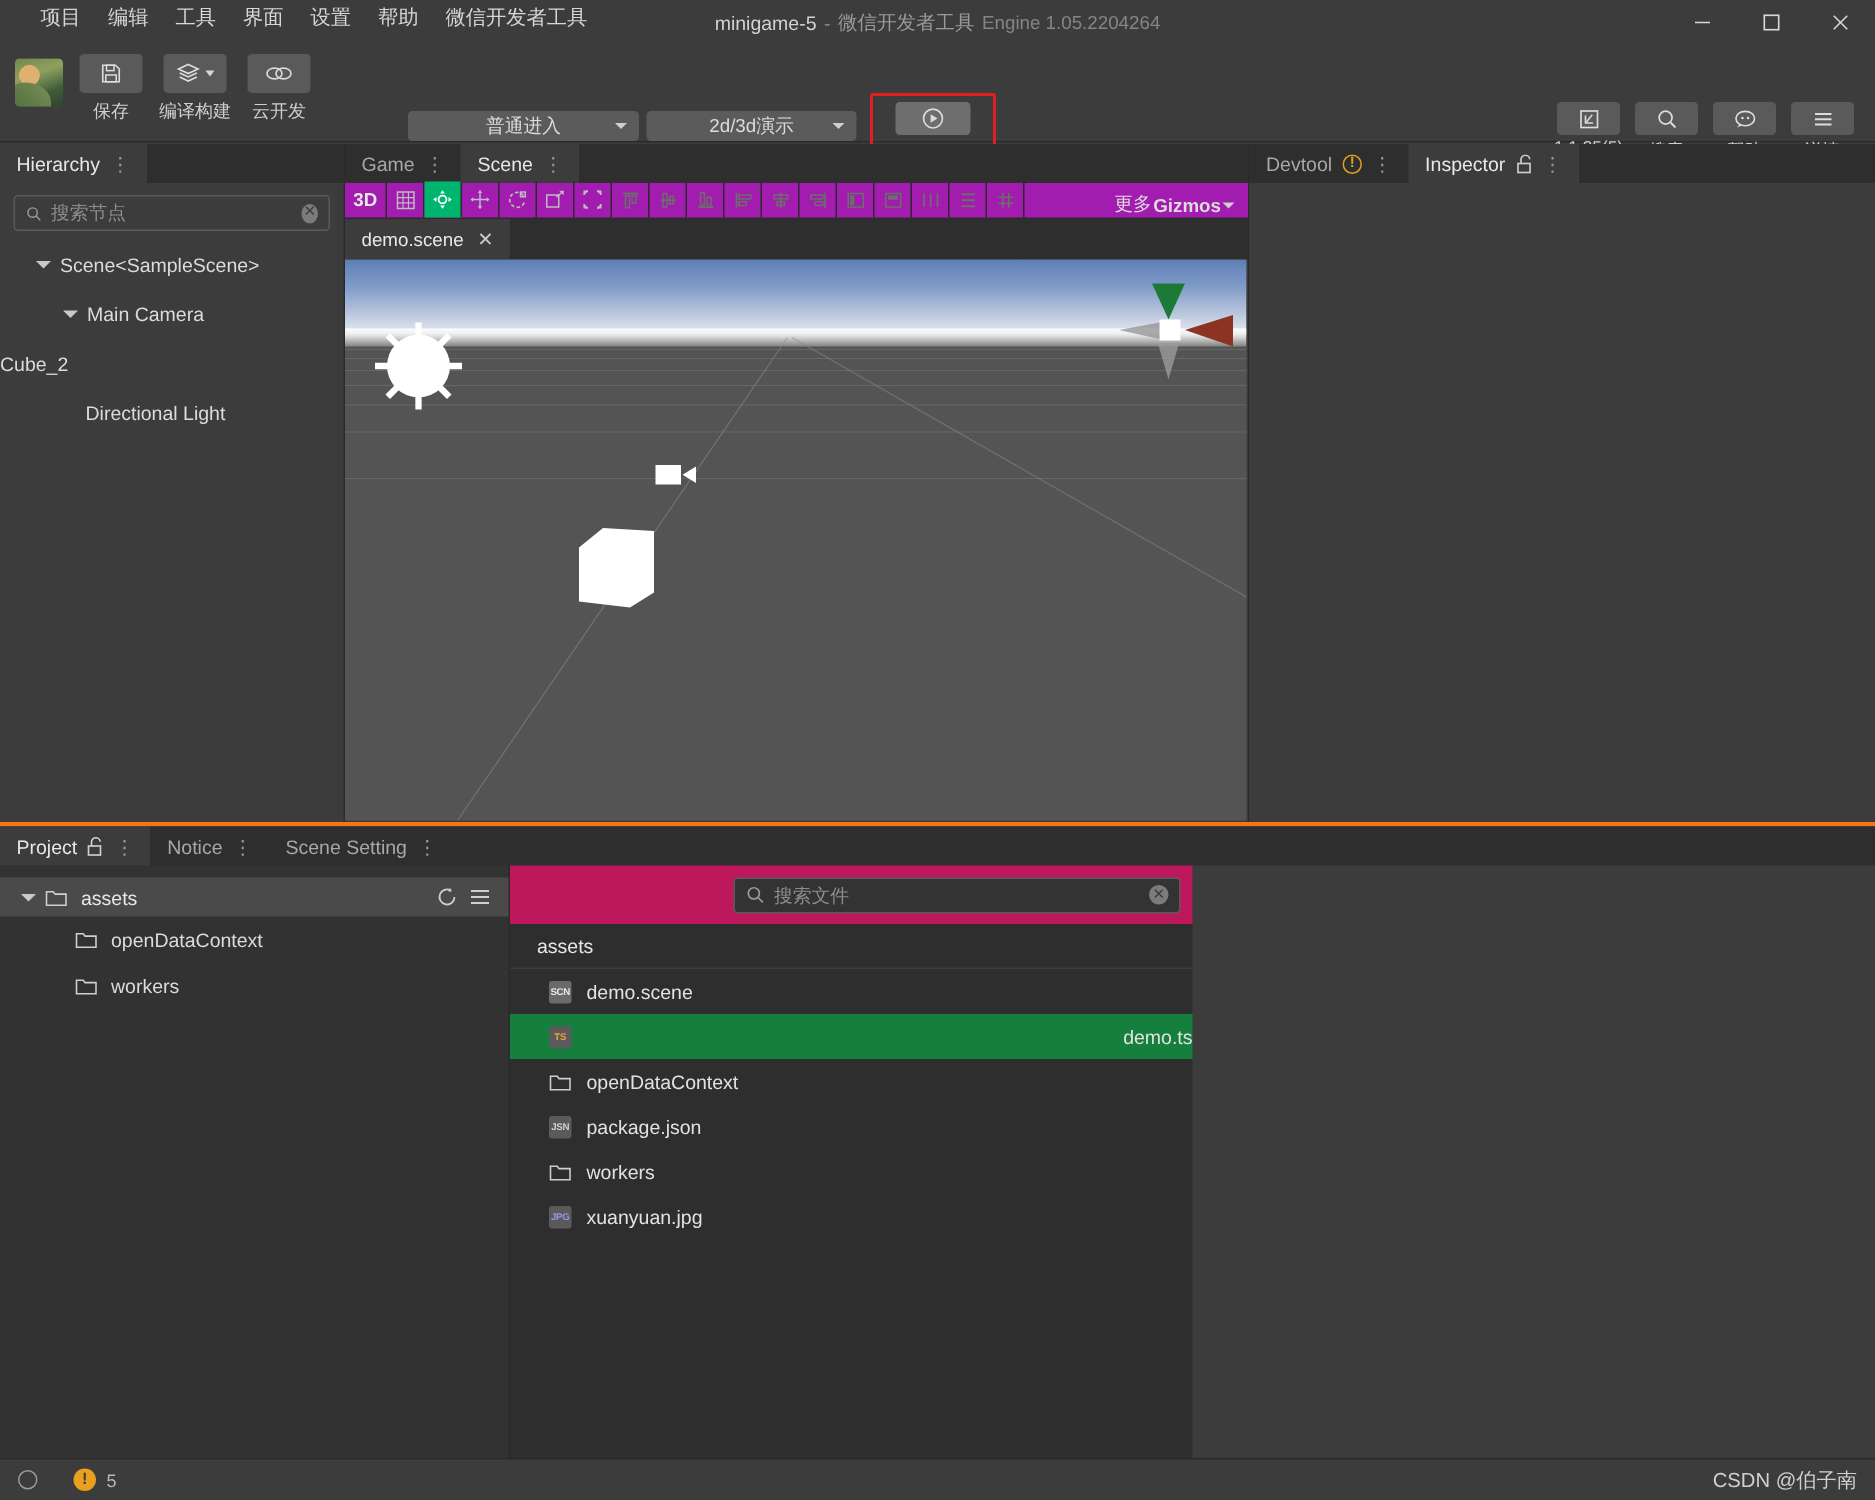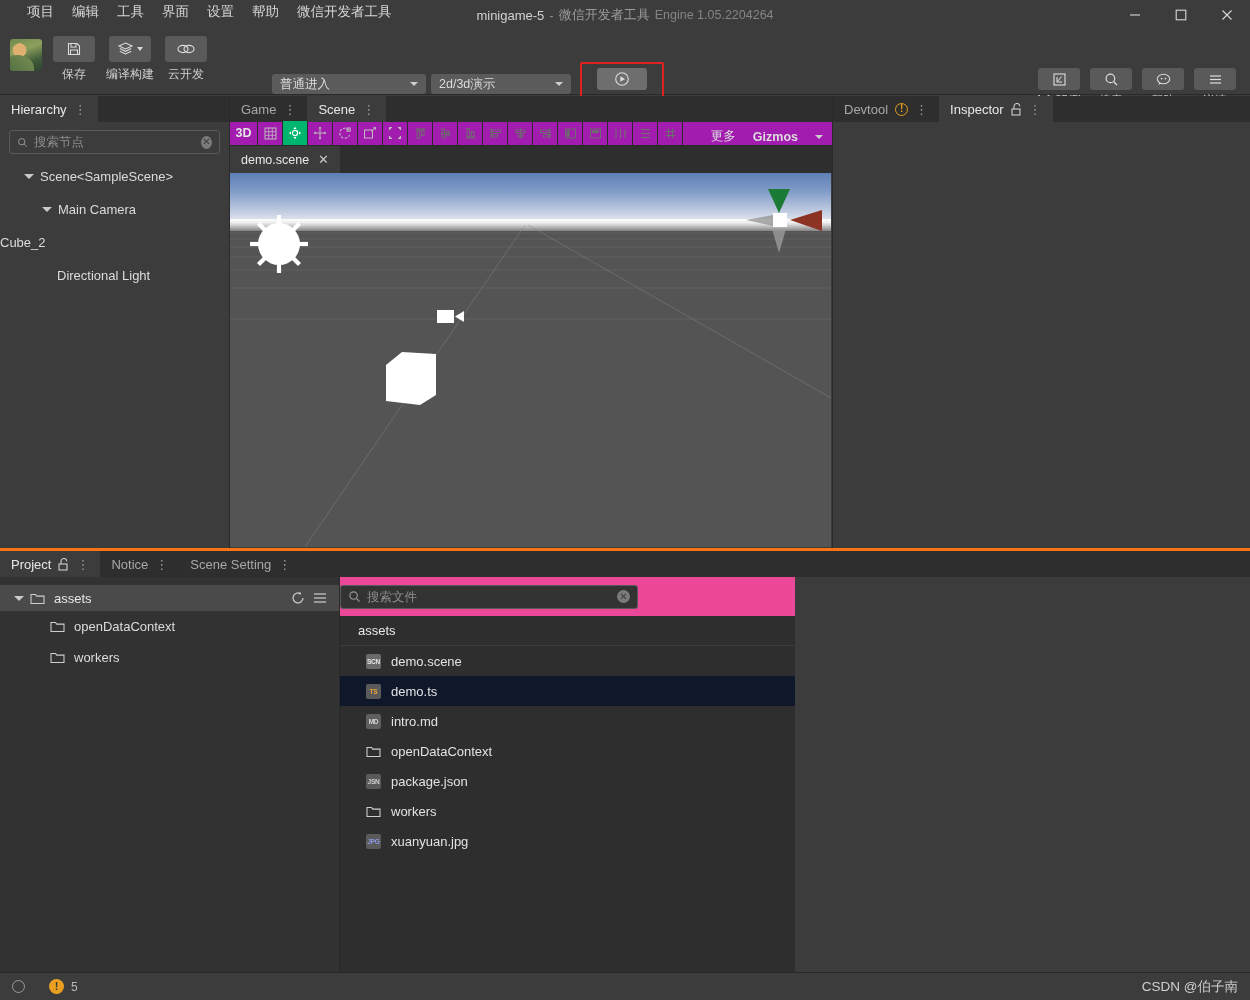--- a/index.html
+++ b/index.html
@@ -66,21 +66,21 @@
     width: 42px; height: 26px; background: #5a5a5a; border-radius: 3px;
     display: flex; align-items: center; justify-content: center; gap: 3px;
   }
   .tb-label { font-size: 12px; color: #cfcfcf; margin-top: 4px; white-space: nowrap; }
   .tb-caret { width:0;height:0;border-left:3.5px solid transparent;border-right:3.5px solid transparent;border-top:4px solid #d8d8d8; }
 
   .tb-center { position: absolute; left: 272px; top: 44px; display: flex; align-items: center; gap: 5px; }
   .tb-select {
     height: 20px; background: #5b5b5b; border-radius: 3px;
     display: flex; align-items: center; padding: 0 8px;
-    font-size: 12.5px; color: #dcdcdc; cursor: default; position: relative;
+    font-size: 12.5px; color: #dcdcdc; cursor: default; position: relative; justify-content: center;
   }
   .tb-select .sel-caret {
     position: absolute; right: 8px; width:0;height:0;
     border-left:4px solid transparent;border-right:4px solid transparent;border-top:4.5px solid #cfcfcf;
   }
   #sel-enter { width: 154px; }
   #sel-mode  { width: 140px; }
 
   .play-wrap {
     position: absolute; left: 580px; top: 32px; width: 84px; height: 58px;
@@ -152,21 +152,21 @@
   }
   .st-btn {
     width: 25px; height: 24px; display:flex; align-items:center; justify-content:center;
     cursor: default; border-right: 1px solid #2a2a2a;
   }
   .st-btn.text3d { font-size: 12.5px; font-weight: bold; color: #e6e6e6; width: 28px; }
   .st-btn.active { background: #00b66f; }
   .st-btn.dim svg, .st-btn.dim { color: #6d6d6d; }
   .st-spacer { flex: 1; }
   .st-more {
-    display:flex; align-items:center; gap: 17px; padding-right: 9px; cursor: default;
+    display:flex; align-items:center; gap: 1px; padding-right: 9px; cursor: default;
     font-size: 12.5px; color: #dcdcdc;
   }
   .st-more .gz { font-weight: bold; }
   .st-more .mcaret { width:0;height:0;border-left:4px solid transparent;border-right:4px solid transparent;border-top:4.5px solid #cfcfcf; }
 
   .scene-filebar { height: 27px; background: #2e2e2e; display: flex; align-items: stretch; }
   .sf-tab {
     display:flex; align-items:center; gap: 9px; padding: 0 11px;
     background: #3c3c3c; font-size: 12.5px; color: #e8e8e8; cursor: default;
   }
@@ -221,41 +221,41 @@
   .assets-head .tri { border-top-color:#c9c9c9; }
   .ah-spacer { flex: 1; }
   .ah-ico { margin-left: 8px; cursor: default; display:flex; align-items:center; }
   .folder-row {
     height: 31px; display: flex; align-items: center; padding-left: 50px;
     font-size: 13px; color: #dcdcdc; cursor: default; gap: 9px;
   }
 
   .bp-files { flex: 1; background: #2e2e2e; position: relative; max-width: 493px; }
   .files-searchbar {
-    height: 39px; background: #ec4899; display: flex; align-items: center;
-    padding-right: 8px;
+    height: 39px; background: #be185d; display: flex; align-items: center;
+    justify-content: flex-end; padding-right: 8px;
   }
   .files-search {
     width: 298px; height: 24px; background: #333; border: 1px solid #5a5a5a; border-radius: 3px;
     display:flex; align-items:center; padding: 0 7px; gap: 6px;
   }
   .files-search input {
     flex:1; background: transparent; border:none; outline:none; color:#d9d9d9;
     font-size: 12.5px; font-family: inherit;
   }
   .files-search input::placeholder { color: #8d8d8d; }
   .files-crumb {
     height: 30px; display:flex; align-items:center; padding-left: 18px;
     font-size: 13px; color: #e8e8e8; border-bottom: 1px solid #3b3b3b; cursor: default;
   }
   .file-row {
     height: 30px; display: flex; align-items: center; padding-left: 26px; gap: 10px;
     font-size: 13px; color: #e2e2e2; cursor: default;
   }
-  .file-row.selected { background: #0f172a; }
+  .file-row.selected { background: #15803d; justify-content: space-between; }
   .fileicon {
     width: 15px; height: 15px; border-radius: 2px; flex: none;
     display:flex; align-items:center; justify-content:center;
     font-size: 6.5px; font-weight: bold; letter-spacing: -0.2px;
   }
   .fi-scn { background: #6a6a6a; color: #e8e8e8; }
   .fi-ts  { background: #5a5a5a; color: #e8a33d; }
   .fi-md  { background: #5f5f5f; color: #d8d8d8; }
   .fi-jsn { background: #5a5a5a; color: #cfcfcf; }
   .fi-jpg { background: #5a5a5a; color: #8d9ae8; }
@@ -770,24 +770,20 @@
 
         <div class="file-row">
           <span class="fileicon fi-scn">SCN</span>
           <span>demo.scene</span>
         </div>
         <div class="file-row selected">
           <span class="fileicon fi-ts">TS</span>
           <span>demo.ts</span>
         </div>
         <div class="file-row">
-          <span class="fileicon fi-md">MD</span>
-          <span>intro.md</span>
-        </div>
-        <div class="file-row">
           <svg width="15" height="13" viewBox="0 0 15 13">
             <path d="M1 2.5h4.5l1.2 1.6H14V11.5H1Z" fill="none" stroke="#cfcfcf" stroke-width="1.05"></path>
           </svg>
           <span>openDataContext</span>
         </div>
         <div class="file-row">
           <span class="fileicon fi-jsn">JSN</span>
           <span>package.json</span>
         </div>
         <div class="file-row">

